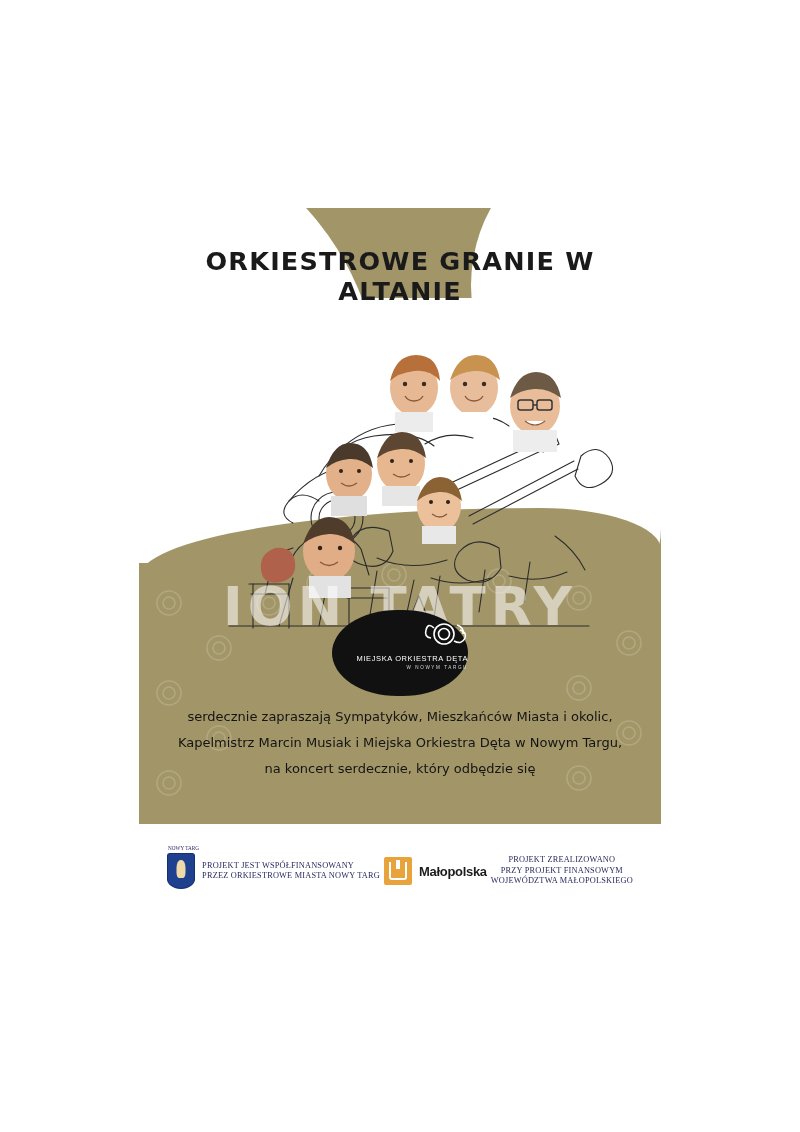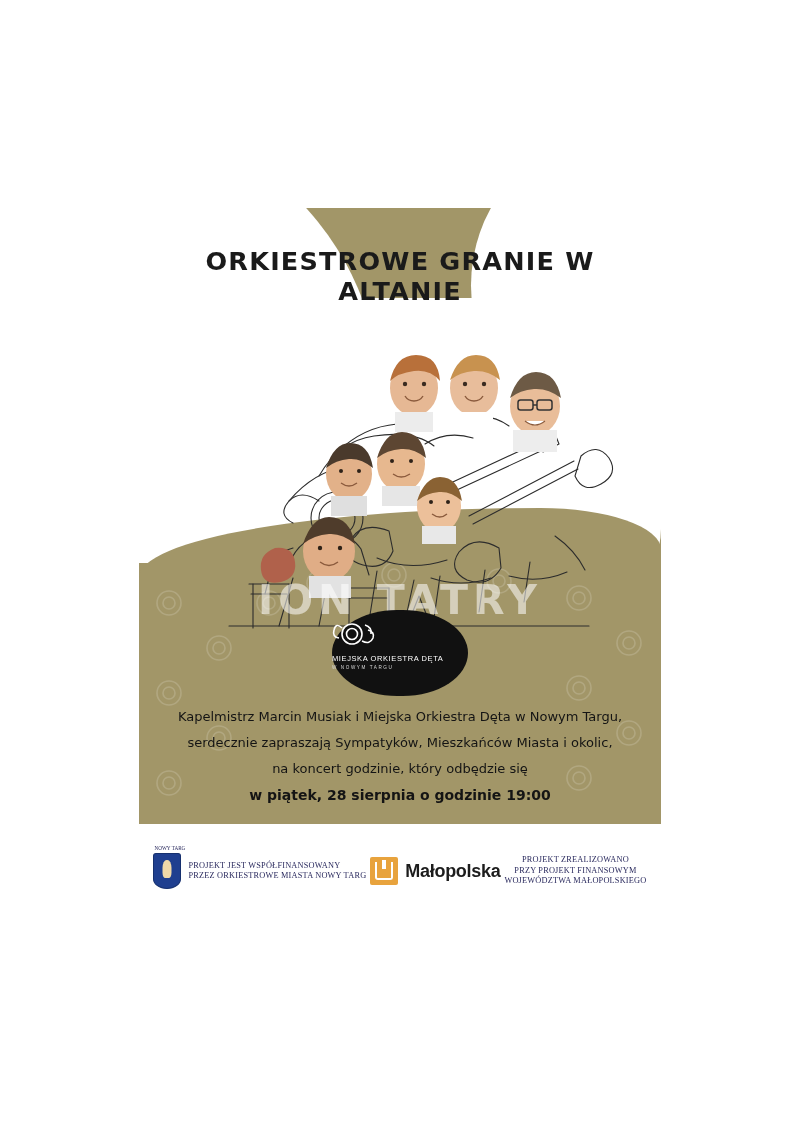--- a/index.html
+++ b/index.html
@@ -121,38 +121,38 @@
   .illus svg { display: block; }
 
   .watermark {
     position: absolute;
     left: 0;
     top: 368px;
     width: 522px;
     text-align: center;
     font-family: "DejaVu Sans", sans-serif;
     font-weight: bold;
-    font-size: 41px;
+    font-size: 53px;
     letter-spacing: 5px;
     color: rgba(255,255,255,0.55);
     z-index: 7;
     pointer-events: none;
   }
 
   
   .badge {
     position: absolute;
     left: 193px;
     top: 402px;
     width: 136px;
     height: 86px;
     background: #111111;
     border-radius: 50%/52%;
     z-index: 8;
-    text-align: left;
+    text-align: right;
     color: #ffffff;
   }
   .badge-horn {
     margin-top: 9px;
   }
   .badge-l1 {
     font-family: "Liberation Sans", sans-serif;
     font-size: 7.5px;
     letter-spacing: .6px;
     margin-top: 1px;
@@ -200,21 +200,21 @@
     font-variant: small-caps;
     font-size: 8.3px;
     line-height: 10.5px;
     color: #2a2a5e;
     text-align: left;
     letter-spacing: .2px;
   }
   .foot-text.right { text-align: center; }
   .malopolska-name {
     font-family: "Liberation Sans", sans-serif;
-    font-size: 18px;
+    font-size: 13px;
     font-weight: bold;
     color: #1c1c1c;
     letter-spacing: -.3px;
   }
   .malo-mark {
     width: 28px; height: 28px;
     background: #e8a33d;
     position: relative;
     border-radius: 2px;
   }
@@ -470,24 +470,23 @@
         <path d="M10 9 q-6 -6 -8 2 q-2 7 5 8"></path>
         <path d="M30 22 q8 4 11 -3 q2 -6 -5 -8"></path>
         <path d="M33 6 q7 2 6 9"></path>
       </g>
     </svg>
     <div class="badge-l1">MIEJSKA ORKIESTRA DĘTA</div>
     <div class="badge-l2">W NOWYM TARGU</div>
   </div>
 
   <div class="body-text">
+    <div class="line">serdecznie zapraszają Sympatyków, Mieszkańców Miasta i okolic,</div>
     <div class="line">Kapelmistrz Marcin Musiak i Miejska Orkiestra Dęta w Nowym Targu,</div>
-    <div class="line">serdecznie zapraszają Sympatyków, Mieszkańców Miasta i okolic,</div>
-    <div class="line">na koncert godzinie, który odbędzie się</div>
-    <div class="line bold">w piątek, 28 sierpnia o godzinie 19:00</div>
+    <div class="line">na koncert serdecznie, który odbędzie się</div>
   </div>
 
   <div class="footer">
     <div class="foot-block">
       <div class="crest">
         <div class="crest-label">NOWY TARG</div>
         <div class="crest-fig"></div>
       </div>
       <div class="foot-text">
         <div>PROJEKT JEST WSPÓŁFINANSOWANY</div>

